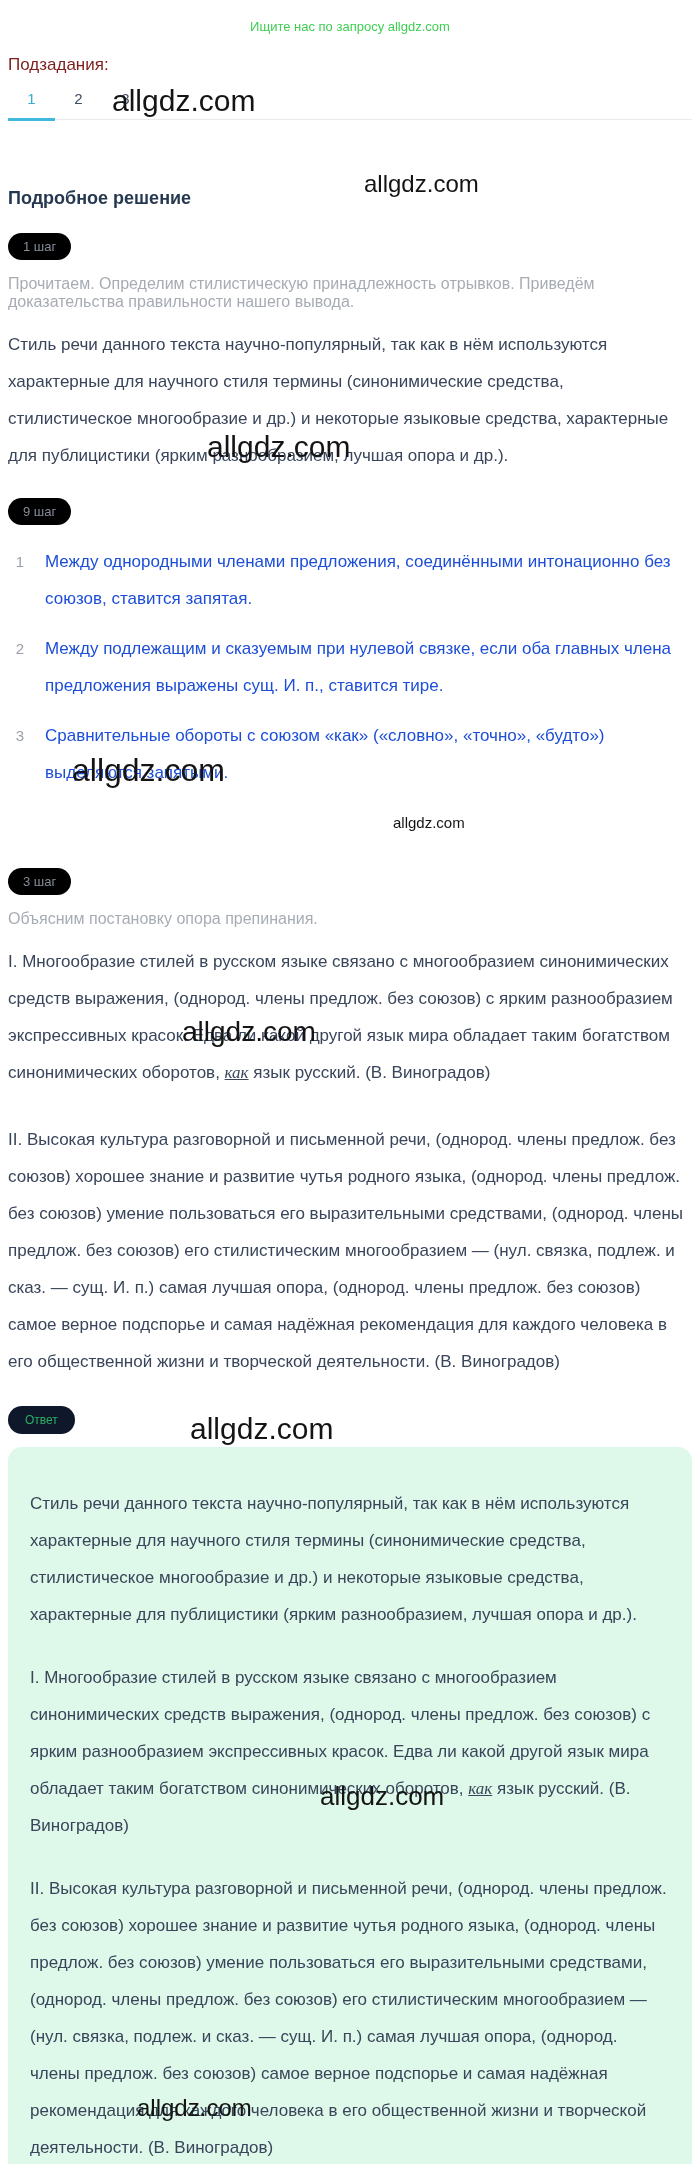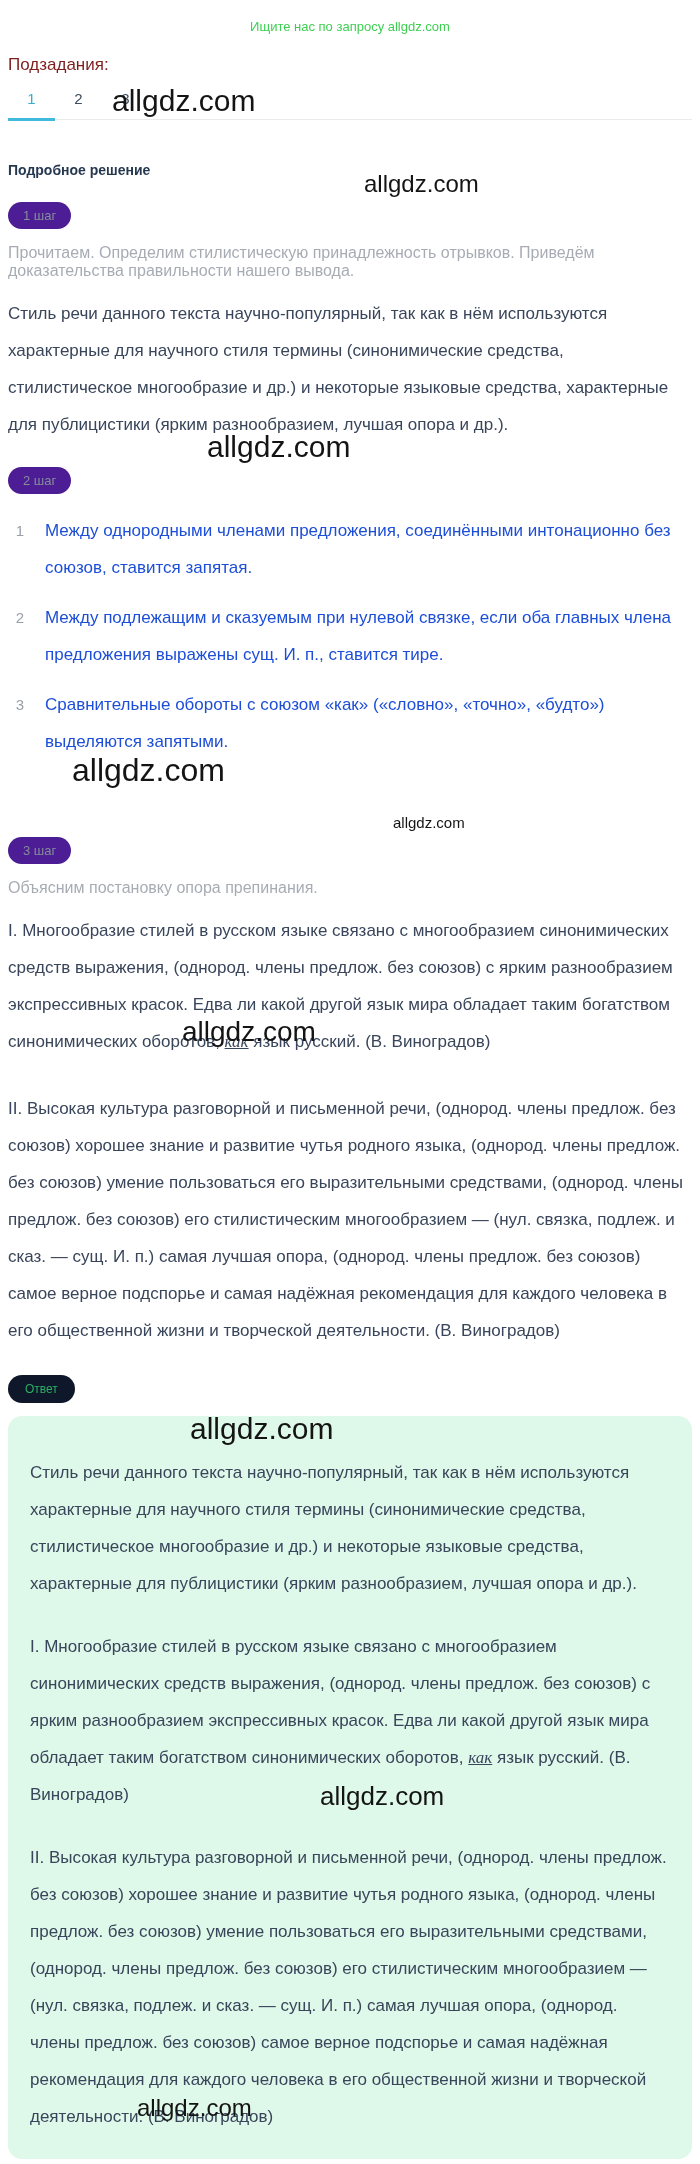--- a/index.html
+++ b/index.html
@@ -8,23 +8,23 @@
   .page { position:relative; width:700px; min-height:2164px; margin:0 auto; background:#fff; overflow:hidden; }
 
   .promo { display:block; text-align:center; padding-top:19px; font-size:13px; color:#3ecf52; text-decoration:none; cursor:pointer; }
 
   .subtasks-label { margin:21px 0 0 8px; font-size:17px; color:#7f1d1d; font-weight:500; }
 
   .tabs { display:flex; margin:6px 8px 0 8px; border-bottom:1px solid #e9eaec; }
   .tab { width:47px; text-align:center; font-size:15px; color:#3d4c5e; padding:9px 0 11px; cursor:pointer; }
   .tab.active { color:#35aed1; border-bottom:3px solid #41b9dc; margin-bottom:-2px; }
 
-  .title { margin:42px 0 0 8px; font-size:14px; font-weight:700; color:#263850; }
+  .title { margin:68px 0 0 8px; font-size:18px; font-weight:700; color:#263850; }
 
-  .step-badge { display:inline-block; margin:24px 0 0 8px; background:#4c1d95; color:#858d99; font-size:13px; padding:6px 15px; border-radius:15px; }
+  .step-badge { display:inline-block; margin:24px 0 0 8px; background:#000000; color:#858d99; font-size:13px; padding:6px 15px; border-radius:15px; }
 
   .hint { margin:15px 8px 0 8px; font-size:16px; color:#a7acb4; line-height:18px; }
 
   .body-text { margin:15px 10px 0 8px; font-size:17px; color:#39455a; line-height:37px; }
   .mt-lg { margin-top:30px; }
 
   .rules { margin:18px 8px 0 8px; }
   .rule { display:flex; margin-bottom:13px; }
   .rule-num { width:24px; flex:0 0 24px; text-align:center; color:#9aa0a8; font-size:15px; line-height:37px; }
   .rule-text { margin-left:13px; font-size:17px; color:#1d4ed8; line-height:37px; }
@@ -62,21 +62,21 @@
     <div class="tab">2</div>
     <div class="tab">3</div>
   </div>
 
   <h2 class="title">Подробное решение</h2>
 
   <span class="step-badge">1 шаг</span>
   <p class="hint">Прочитаем. Определим стилистическую принадлежность отрывков. Приведём доказательства правильности нашего вывода.</p>
   <p class="body-text">Стиль речи данного текста научно-популярный, так как в нём используются характерные для научного стиля термины (синонимические средства, стилистическое многообразие и др.) и некоторые языковые средства, характерные для публицистики (ярким разнообразием, лучшая опора и др.).</p>
 
-  <span class="step-badge">2 шаг</span>
+  <span class="step-badge">9 шаг</span>
 
   <div class="rules">
     <div class="rule">
       <span class="rule-num">1</span>
       <span class="rule-text">Между однородными членами предложения, соединёнными интонационно без союзов, ставится запятая.</span>
     </div>
     <div class="rule">
       <span class="rule-num">2</span>
       <span class="rule-text">Между подлежащим и сказуемым при нулевой связке, если оба главных члена предложения выражены сущ. И. п., ставится тире.</span>
     </div>

